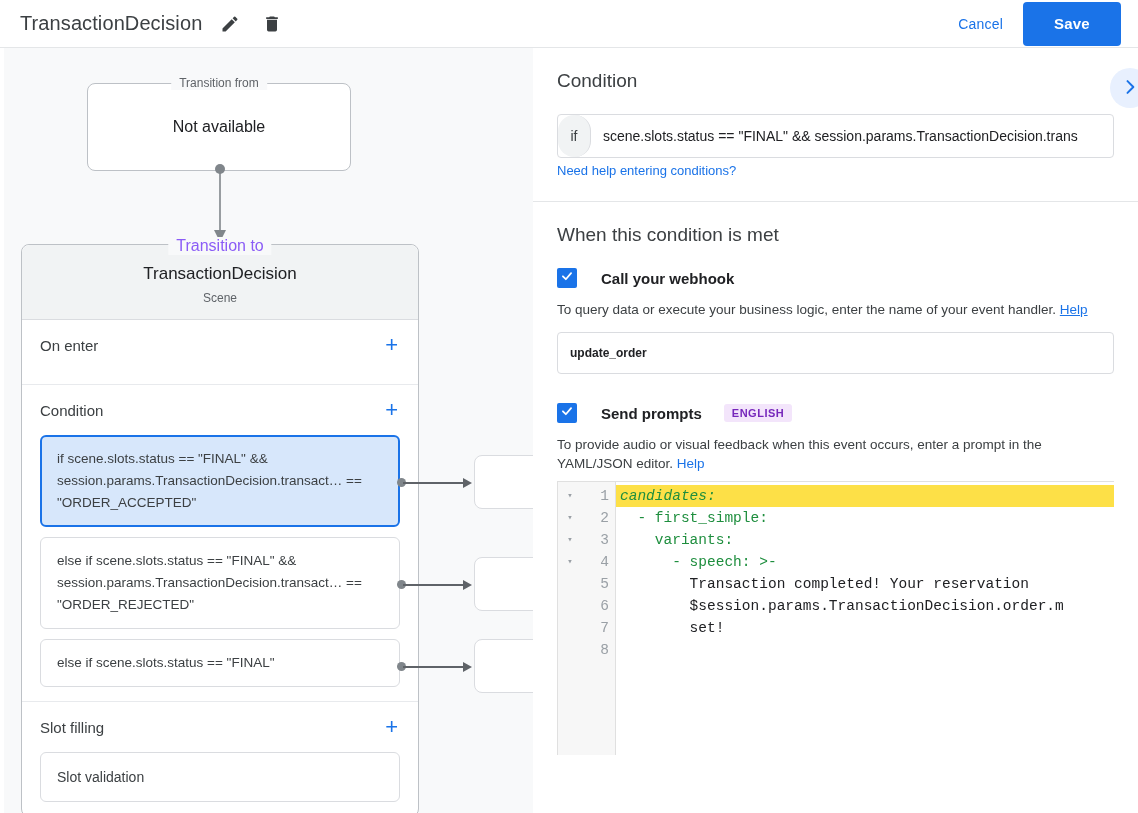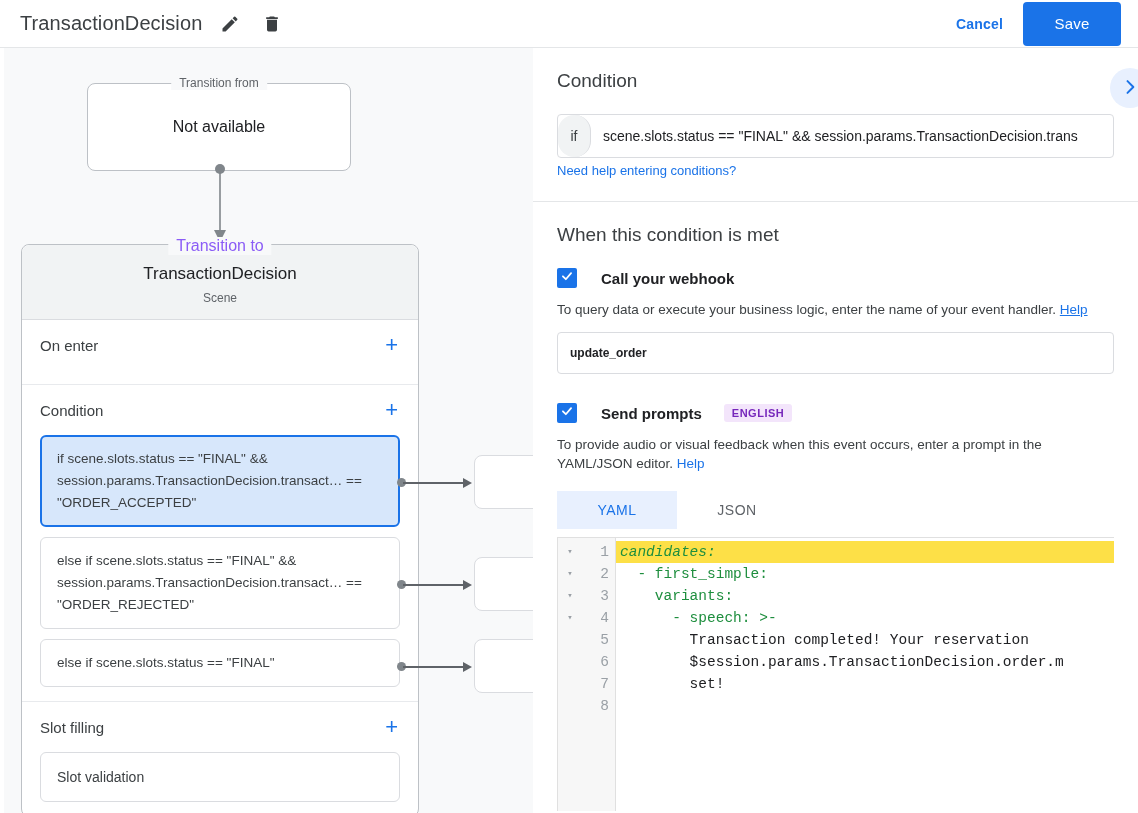--- a/index.html
+++ b/index.html
@@ -30,34 +30,34 @@
   .topbar-icon-btn {
     width: 28px; height: 28px;
     margin-left: 14px;
     display: flex; align-items: center; justify-content: center;
     cursor: pointer;
     background: none; border: none; padding: 0;
   }
   .topbar-icon-btn svg { display: block; }
   #topbar-spacer { flex: 1; }
   #cancel-button {
-    font-size: 14px; font-weight: 700;
+    font-size: 14px; font-weight: 400;
     color: #1a73e8;
     background: none; border: none;
     padding: 8px 12px;
     cursor: pointer;
     letter-spacing: 0.2px;
   }
   #save-button {
     margin-left: 8px; margin-right: 17px;
     background: #1a73e8;
     color: #fff;
     border: none; border-radius: 4px;
     height: 44px; min-width: 98px;
-    font-size: 15px; font-weight: 400;
+    font-size: 15px; font-weight: 700;
     letter-spacing: 0.2px;
     cursor: pointer;
   }
 
   
   #canvas {
     position: absolute; left: 4px; top: 48px;
     width: 532px; height: 765px;
     background: #f8f9fa;
     border-right: 1px solid #e4e6e8;
@@ -488,24 +488,20 @@
           </span>
         </span>
         <span class="check-label">Send prompts</span>
         <span class="lang-badge">ENGLISH</span>
       </div>
       <div class="helper-text">
         <span>To provide audio or visual feedback when this event occurs, enter a prompt in the YAML/JSON editor.</span>
         <a class="inline-link nounderline">Help</a>
       </div>
 
-      <div id="editor-tabs">
-        <button class="editor-tab active">YAML</button>
-        <button class="editor-tab">JSON</button>
-      </div>
 
       <div id="code-editor">
         <div id="fold-gutter">
             <div class="fold-arrow">▾</div>
             <div class="fold-arrow">▾</div>
             <div class="fold-arrow">▾</div>
             <div class="fold-arrow">▾</div>
             <div class="fold-arrow"></div>
             <div class="fold-arrow"></div>
             <div class="fold-arrow"></div>

